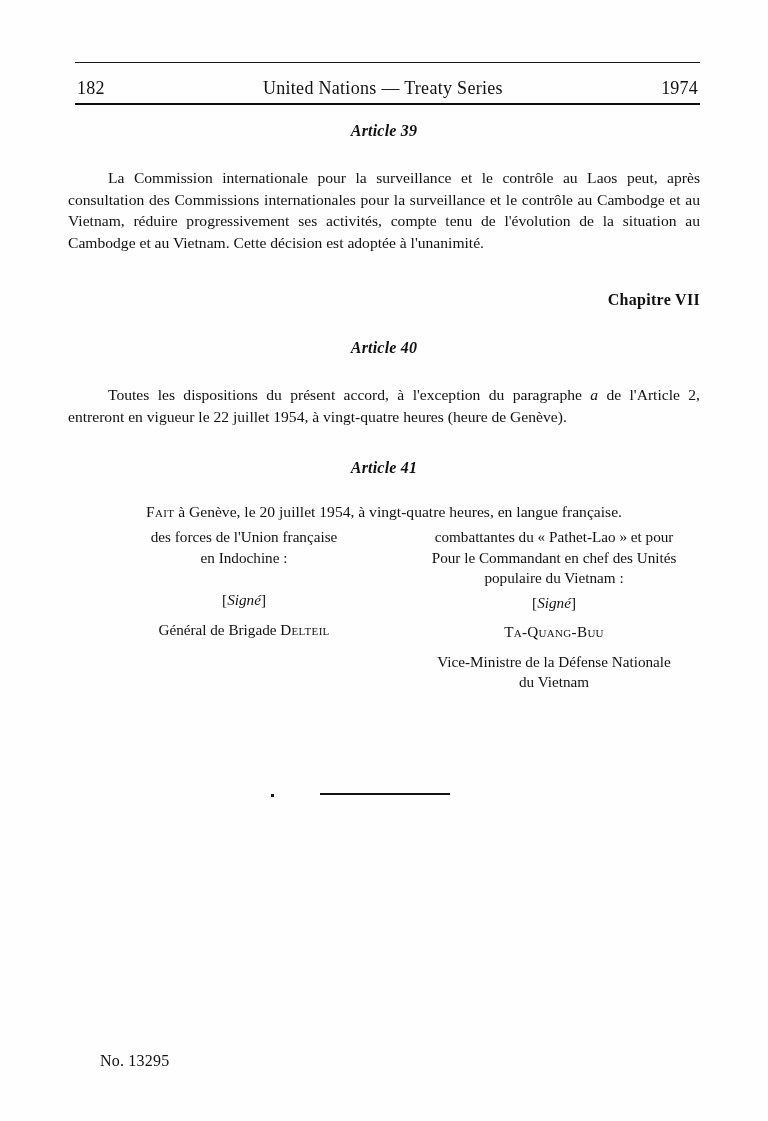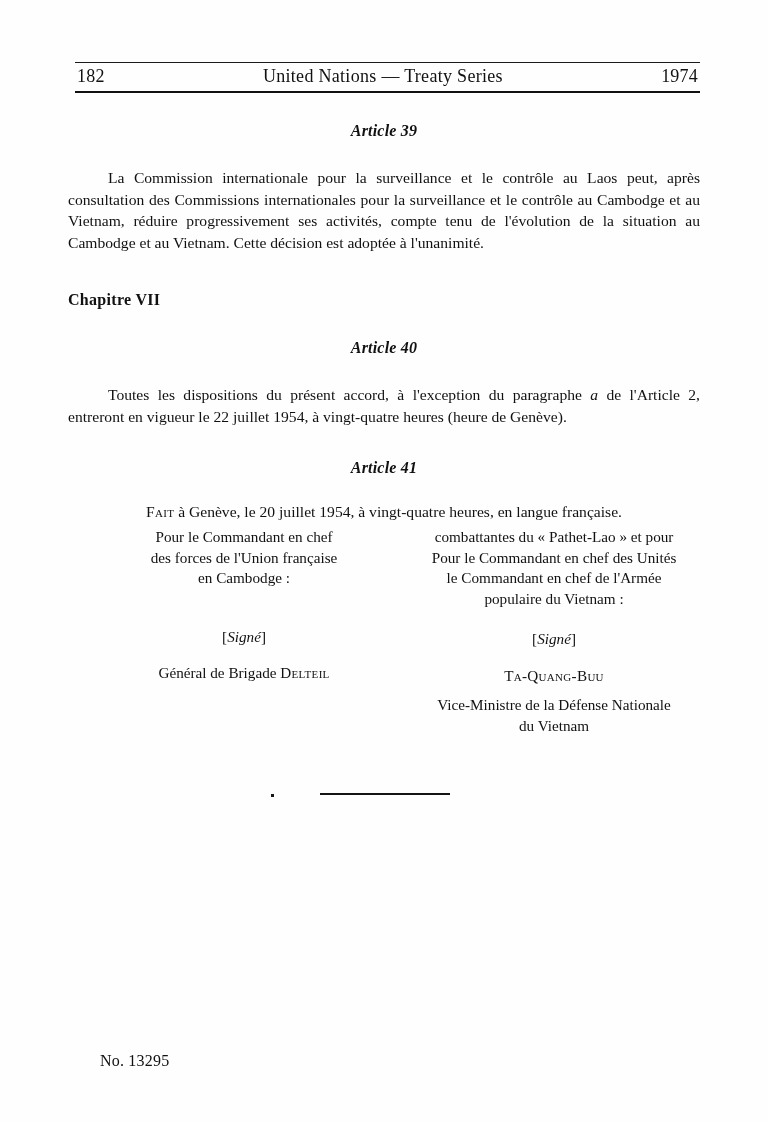--- a/index.html
+++ b/index.html
@@ -39,20 +39,21 @@
   .runhead .rule-bottom {
     height: 2px;
     background: #111111;
     width: 100%;
   }
   .runhead .row {
     display: flex;
     align-items: baseline;
     justify-content: space-between;
     padding: 3px 2px 4px 2px;
+    margin-top: 12px;
   }
   .runhead .folio {
     font-size: 18px;
     letter-spacing: 0.2px;
   }
   .runhead .series {
     font-size: 18px;
     letter-spacing: 0.3px;
     white-space: nowrap;
   }
@@ -70,21 +71,21 @@
   }
 
   .art-head {
     text-align: center;
     font-style: italic;
     font-size: 16px;
     margin: 0;
     letter-spacing: 0.2px;
   }
   .chap-head {
-    text-align: left;
+    text-align: right;
     font-style: normal;
     font-size: 16px;
     margin: 0;
     letter-spacing: 0.3px;
   }
 
   p.para {
     margin: 0;
     text-align: justify;
     text-justify: inter-word;
@@ -126,21 +127,21 @@
   .sig-col.left {
     width: 290px;
     margin-left: 32px;
   }
   .sig-col.right {
     width: 310px;
     margin-left: 12px;
   }
   .sig-title { margin: 0; }
   .sig-signe {
-    margin: 16px;
+    margin: 0;
     padding-top: 22px;
   }
   .sig-col.right .sig-signe { padding-top: 4px; }
   .sig-name { margin: 9px; }
   .sig-role { margin: 0; }
 
   
   .ornament {
     position: absolute;
     left: 0;
@@ -206,31 +207,29 @@
     <div class="gap-d"></div>
     <h2 class="art-head">Article 41</h2>
     <div class="gap-f"></div>
     <p class="para center-line"><span class="sc">Fait</span><span> à Genève, le 20 juillet 1954, à vingt-quatre heures, en langue française.</span></p>
 
   </div>
 
   <div class="signatures">
 
     <div class="sig-col left">
-      <p class="sig-title">Pour le Commandant en chef</p>
       <p class="sig-title">des forces de l'Union française</p>
-      <p class="sig-title">en Cambodge :</p>
+      <p class="sig-title">en Indochine :</p>
       <p class="sig-signe">[<span class="ital">Signé</span>]</p>
       <p class="sig-name"><span>Général de Brigade </span><span class="sc">Delteil</span></p>
     </div>
 
     <div class="sig-col right">
       <p class="sig-title">combattantes du « Pathet-Lao » et pour</p>
       <p class="sig-title">Pour le Commandant en chef des Unités</p>
-      <p class="sig-title">le Commandant en chef de l'Armée</p>
       <p class="sig-title">populaire du Vietnam :</p>
       <p class="sig-signe">[<span class="ital">Signé</span>]</p>
       <p class="sig-name sc">Ta-Quang-Buu</p>
       <p class="sig-role">Vice-Ministre de la Défense Nationale</p>
       <p class="sig-role">du Vietnam</p>
     </div>
 
   </div>
 
   <div class="ornament">

